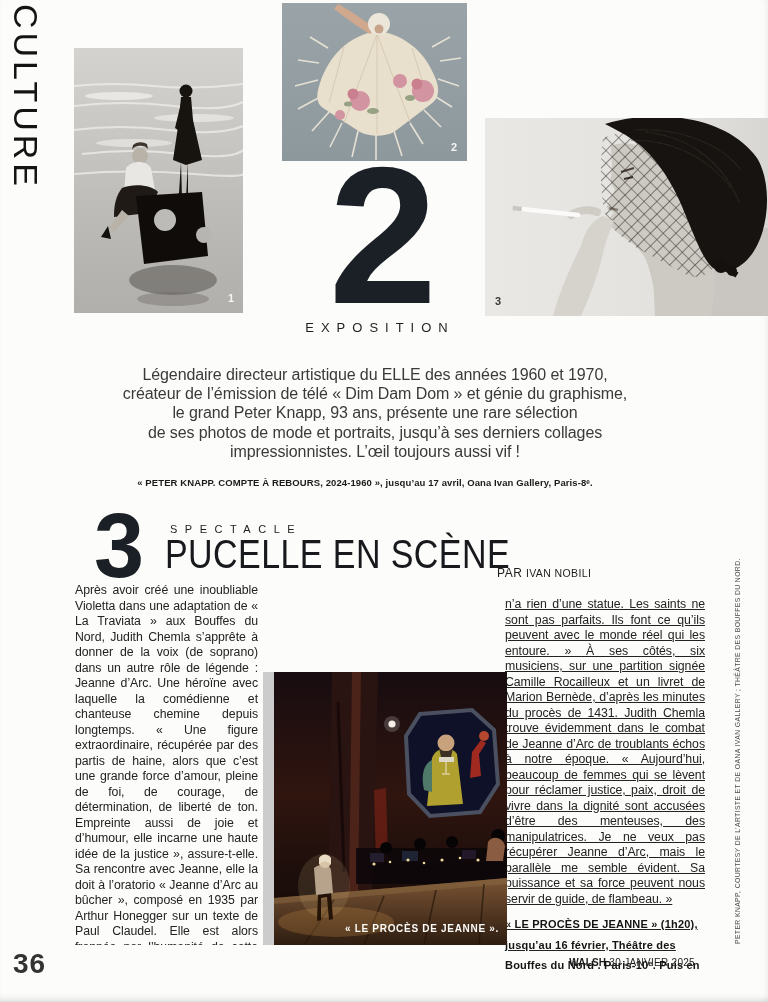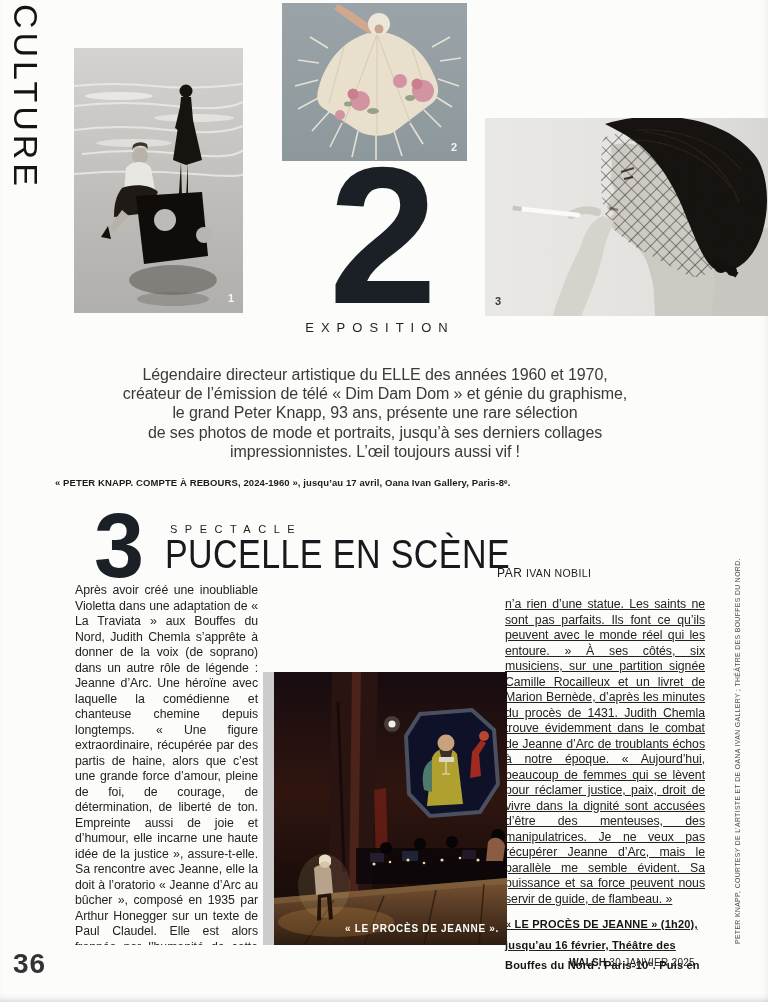--- a/index.html
+++ b/index.html
@@ -40,21 +40,21 @@
   }
   .expo-kicker{
     left:260px;top:320px;width:240px;text-align:center;
     font-size:13px;letter-spacing:7px;color:#1f1f1f;
   }
   .expo-intro{
     left:65px;top:349px;width:620px;text-align:center;white-space:pre-line;
     font-size:16px;line-height:19.2px;letter-spacing:-.1px;color:#3a3a3a;font-weight:400;
   }
   .expo-info{
-    left:55px;top:467px;width:620px;
+    left:55px;top:467px;width:620px;text-align:center;
     font-size:9.5px;font-weight:700;letter-spacing:.1px;color:#1b1b1b;
   }
   
   .spec-num{
     left:94px;top:506px;font-size:90px;line-height:80px;font-weight:700;
     letter-spacing:-3px;color:#1b2026;
   }
   .spec-kicker{left:170px;top:515px;font-size:11px;letter-spacing:7.5px;color:#1d1d1d;margin-top:8px;}
   .spec-title{
     left:165px;top:533px;font-size:40px;line-height:42px;font-weight:300;

